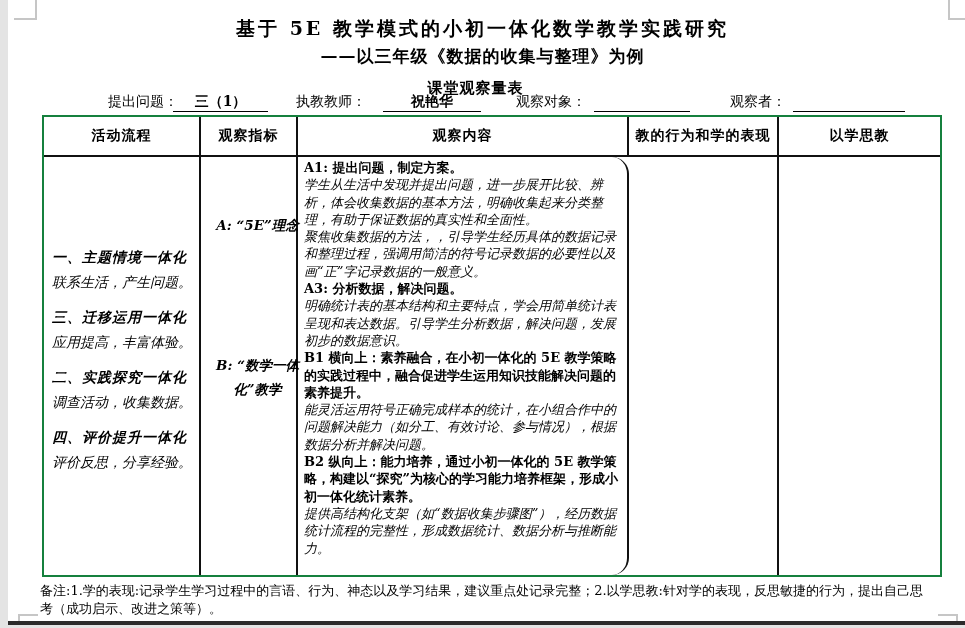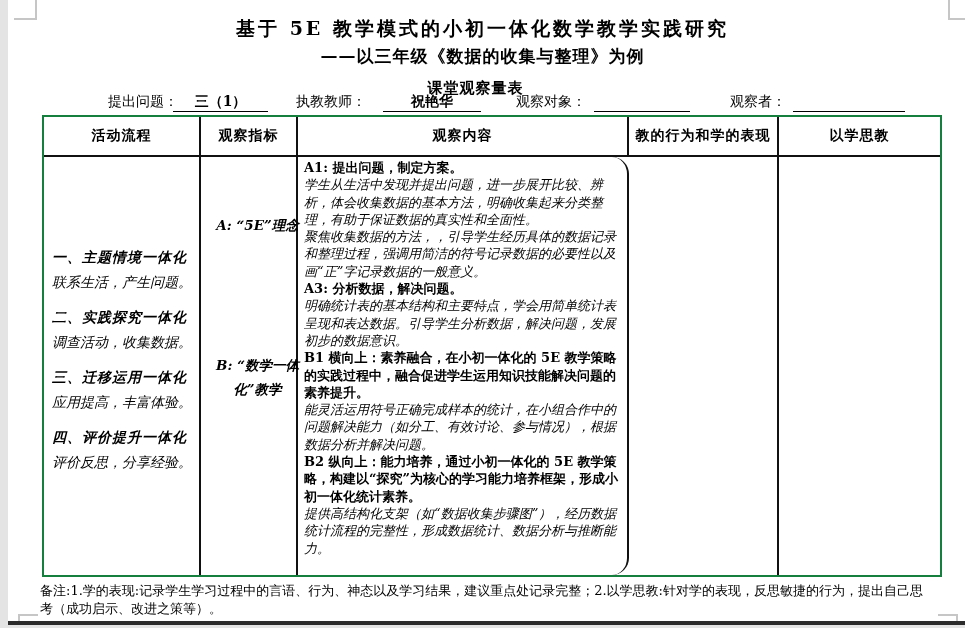--- a/index.html
+++ b/index.html
@@ -118,26 +118,26 @@
   <div class="cell hcell">观察内容</div>
   <div class="cell hcell">教的行为和学的表现</div>
   <div class="cell hcell last">以学思教</div>
 
   <div class="cell body c1">
     <div class="item">
       <div class="t">一、主题情境一体化</div>
       <div class="d">联系生活，产生问题。</div>
     </div>
     <div class="item">
+      <div class="t">三、迁移运用一体化</div>
+      <div class="d">应用提高，丰富体验。</div>
+    </div>
+    <div class="item">
       <div class="t">二、实践探究一体化</div>
       <div class="d">调查活动，收集数据。</div>
-    </div>
-    <div class="item">
-      <div class="t">三、迁移运用一体化</div>
-      <div class="d">应用提高，丰富体验。</div>
     </div>
     <div class="item">
       <div class="t">四、评价提升一体化</div>
       <div class="d">评价反思，分享经验。</div>
     </div>
   </div>
 
   <div class="cell body c2">
     <div class="ind indA">A: “5E”理念</div>
     <div class="ind indB">B: “数学一体化”教学</div>

